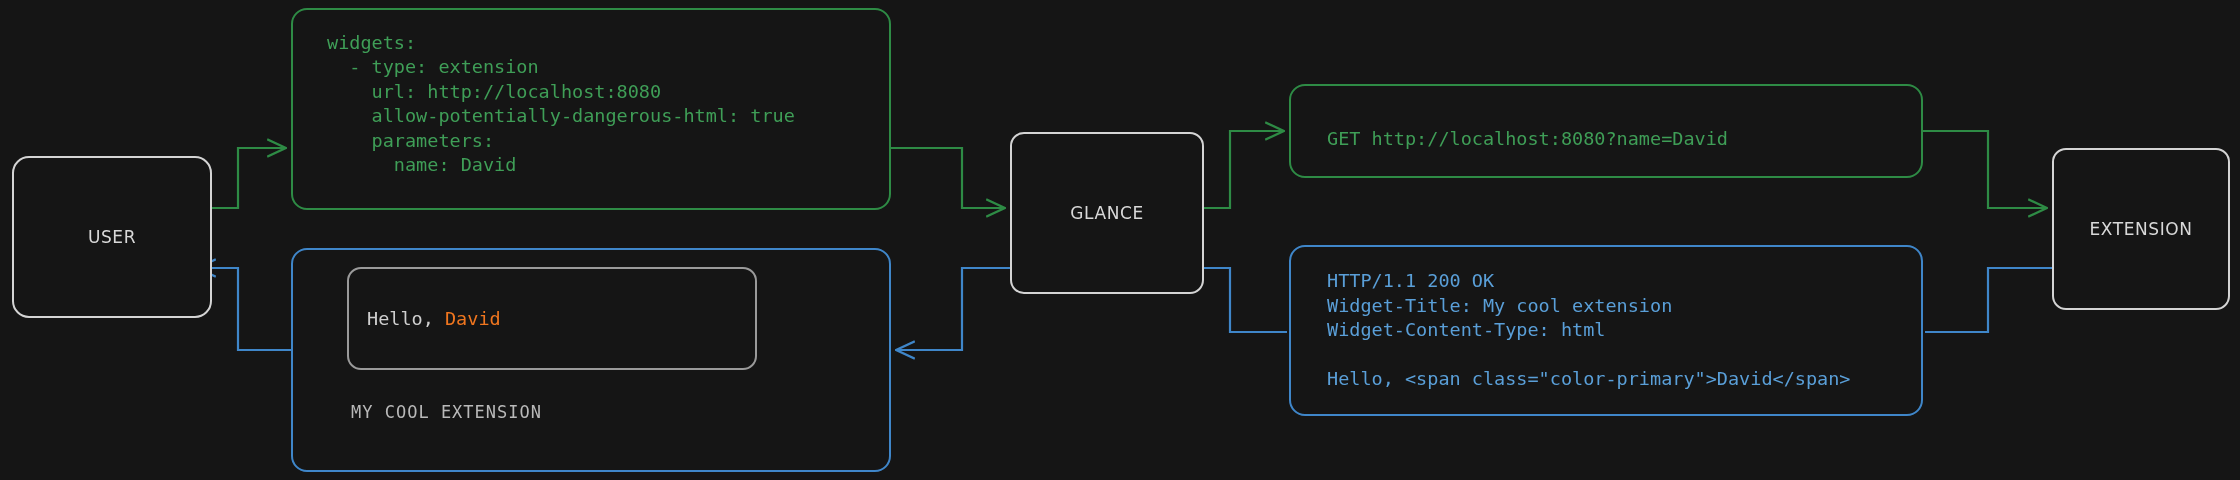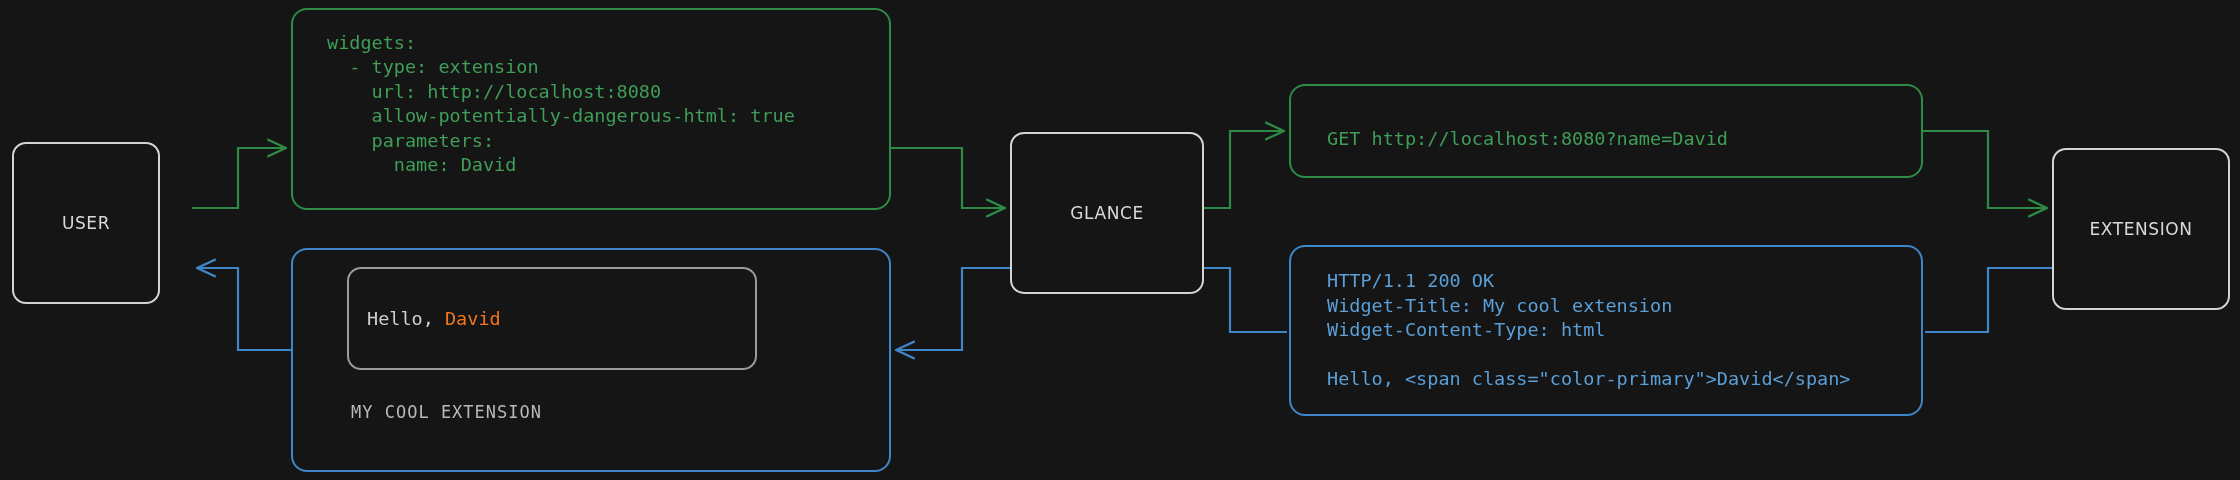--- a/index.html
+++ b/index.html
@@ -35,21 +35,21 @@
     justify-content: center;
     box-sizing: border-box;
   }
   .node-label {
     font-family: "DejaVu Sans", sans-serif;
     font-size: 17px;
     letter-spacing: 0.6px;
     color: #d9d9d9;
   }
 
-  #node-user      { left: 12px;   top: 142px; width: 148px; height: 162px; }
+  #node-user      { left: 12px;   top: 156px; width: 200px; height: 162px; border-radius: 17px; }
   #node-glance    { left: 1010px; top: 132px; width: 194px; height: 162px; }
   #node-extension { left: 2052px; top: 148px; width: 178px; height: 162px; }
 
   
   .panel {
     position: absolute;
     border-radius: 16px;
     background: #151515;
     box-sizing: border-box;
     display: flex;

